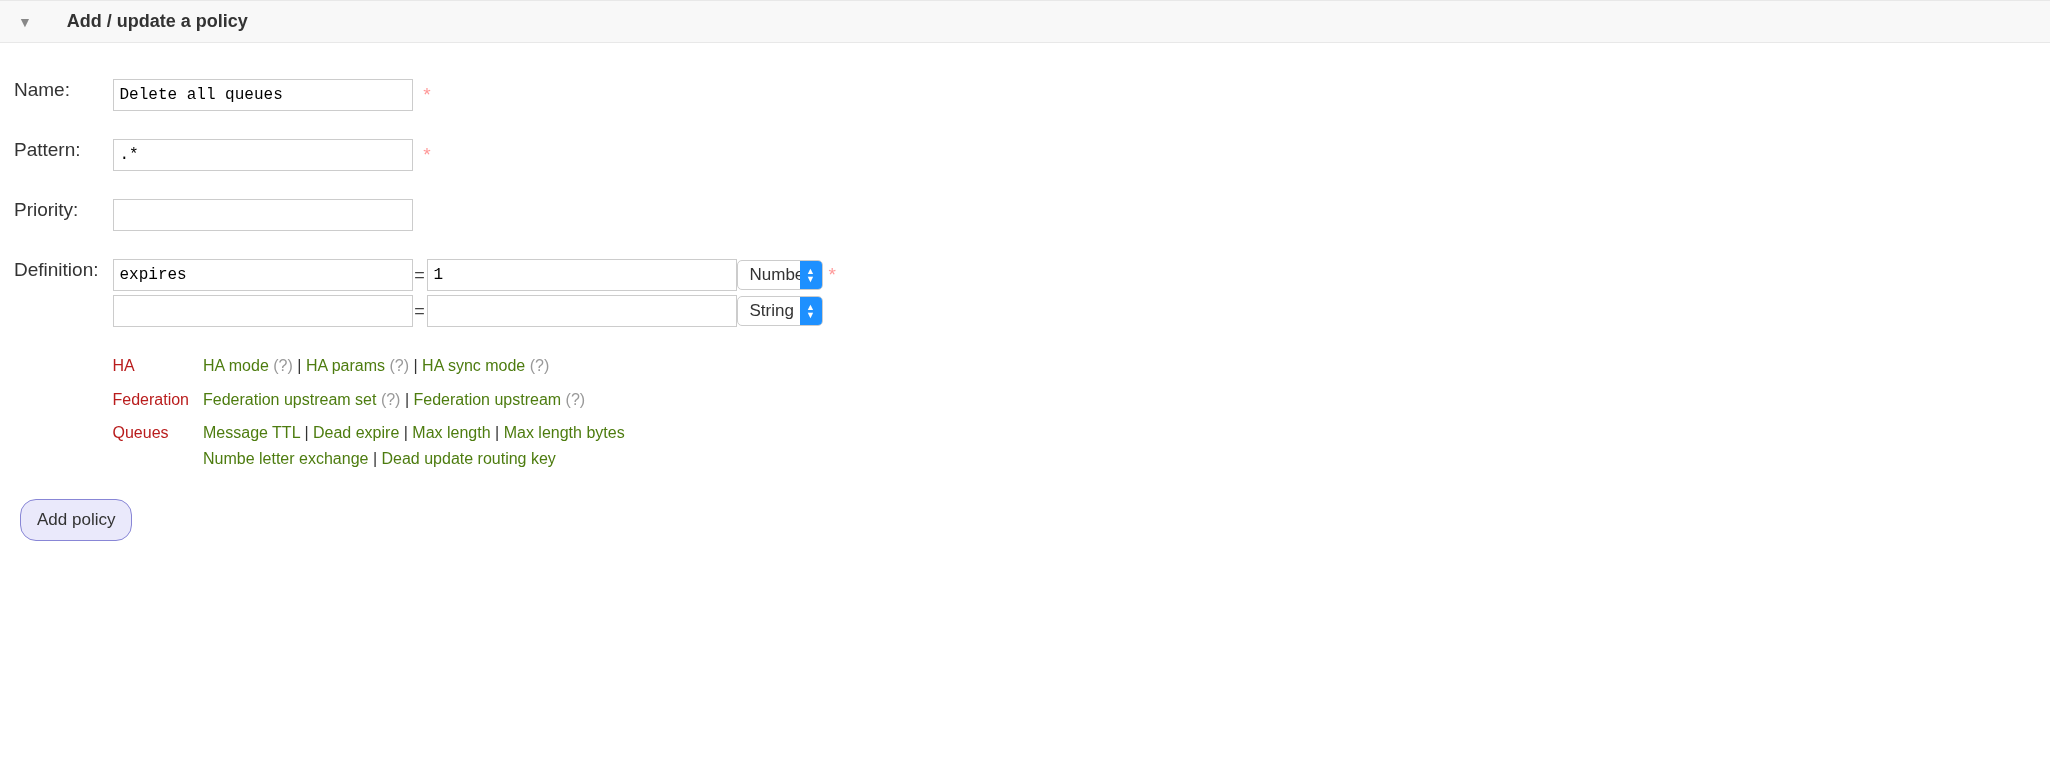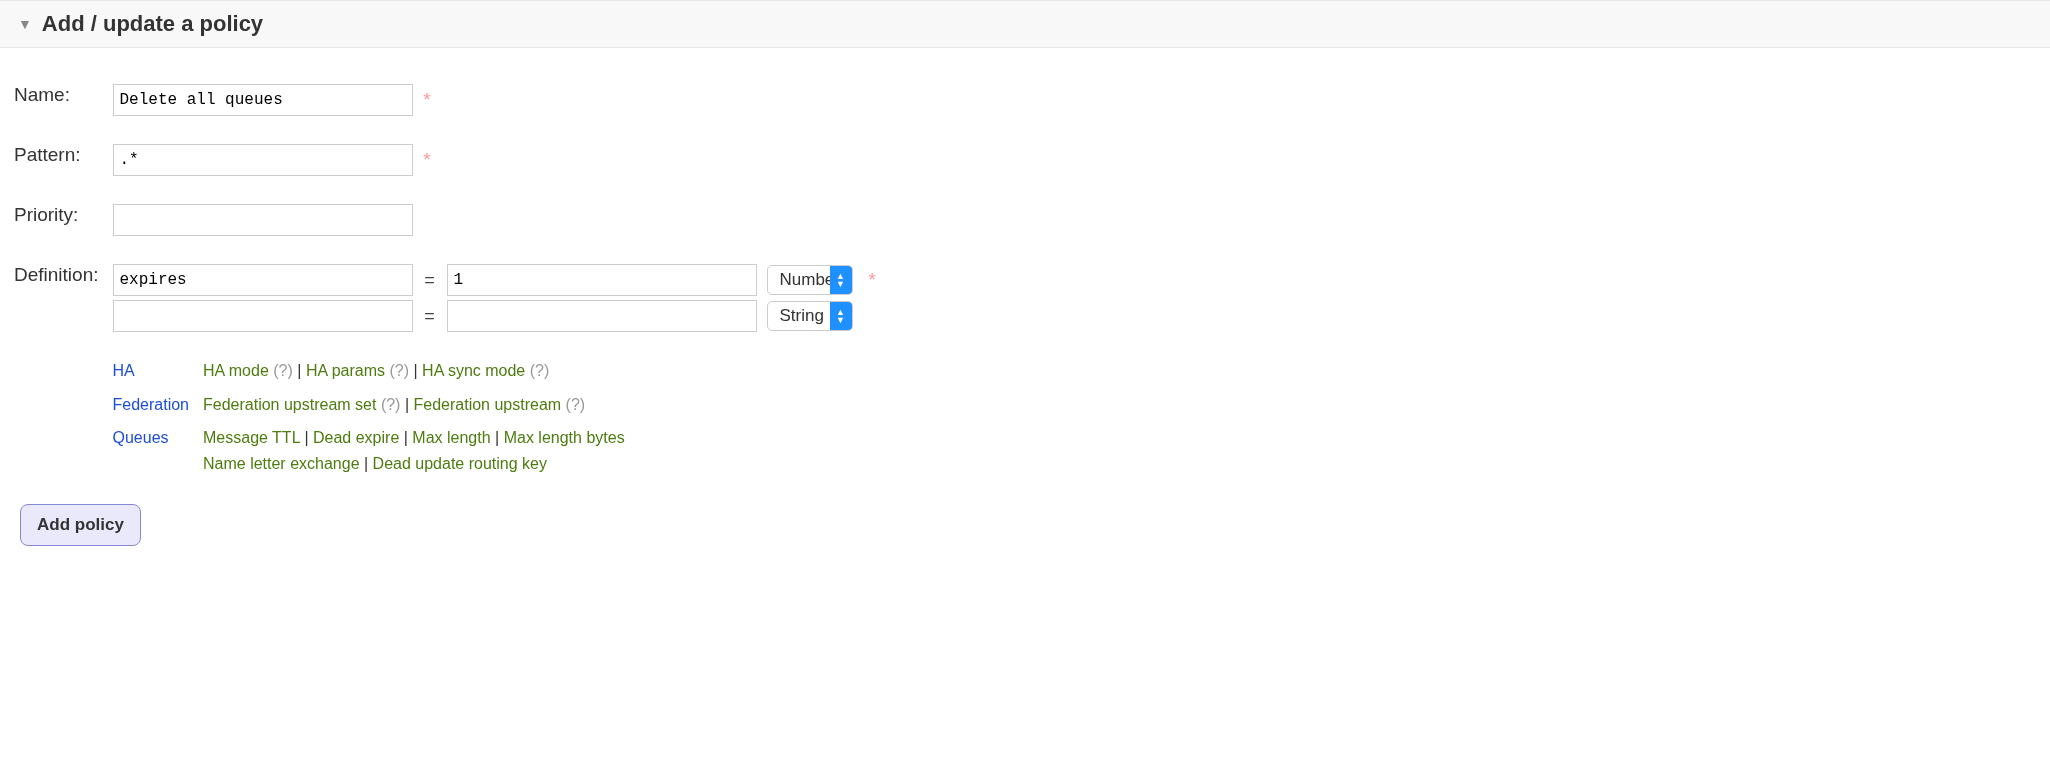--- a/index.html
+++ b/index.html
@@ -22,21 +22,22 @@
     cursor: pointer;
   }
   .section-header .tri {
     color: #888;
     font-size: 14px;
     line-height: 1;
   }
   .section-header .title {
     font-weight: bold;
     color: #333;
-    font-size: 22px;
+    font-size: 18px;
+    margin-left: 25px;
   }
   .form-area {
     padding: 32px 10px 10px 10px;
   }
   .form-table {
     border-collapse: collapse;
   }
   .form-table th {
     text-align: left;
     font-weight: normal;
@@ -93,64 +94,63 @@
     color: #fff;
     font-size: 9px;
     line-height: 8px;
   }
   .select-wrap.wide { width: 310px; }
   .select-wrap.wide .sel-text { flex: 1; }
   .select-wrap.narrow .sel-text { width: 62px; overflow: hidden; white-space: nowrap; }
   .def-row {
     display: flex;
     align-items: center;
-    gap: 10px;
+    gap: 0;
     margin-bottom: 4px;
   }
   .eq {
     font-family: Arial, sans-serif;
     font-size: 18px;
     color: #444;
     width: 14px;
     text-align: center;
   }
   .hints-table {
     margin-top: 22px;
     border-collapse: collapse;
     font-size: 16px;
   }
   .hints-table td {
     padding: 4px 14px 4px 0;
     vertical-align: top;
     line-height: 1.6;
   }
   .hints-table td.hcat {
-    color: #1d4ed8;
+    color: #b91c1c;
     white-space: nowrap;
   }
   .hint-link {
     color: #4d7c0f;
     cursor: pointer;
   }
   .hint-q {
     color: #999;
   }
   .hint-sep { color: #333; }
   .submit-row {
     padding: 20px 10px;
   }
   .submit-btn {
     background: #eae9fb;
     border: 1px solid #8886d6;
-    border-radius: 8px;
+    border-radius: 16px;
     padding: 10px 16px;
     font-size: 17px;
     color: #333;
     cursor: pointer;
-    font-weight: bold;
   }
 </style>
 </head>
 <body>
 
 <div class="section-header">
   <span class="tri">▼</span>
   <span class="title">Add / update a policy</span>
 </div>
 
@@ -235,21 +235,21 @@
             <td class="hcat">Queues</td>
             <td>
               <span class="hint-link">Message TTL</span>
               <span class="hint-sep"> | </span>
               <span class="hint-link">Dead expire</span>
               <span class="hint-sep"> | </span>
               <span class="hint-link">Max length</span>
               <span class="hint-sep"> | </span>
               <span class="hint-link">Max length bytes</span>
               <br>
-              <span class="hint-link">Name letter exchange</span>
+              <span class="hint-link">Numbe letter exchange</span>
               <span class="hint-sep"> | </span>
               <span class="hint-link">Dead update routing key</span>
             </td>
           </tr>
         </tbody>
             </table>
       </td>
     </tr>
   </tbody>
     </table>

